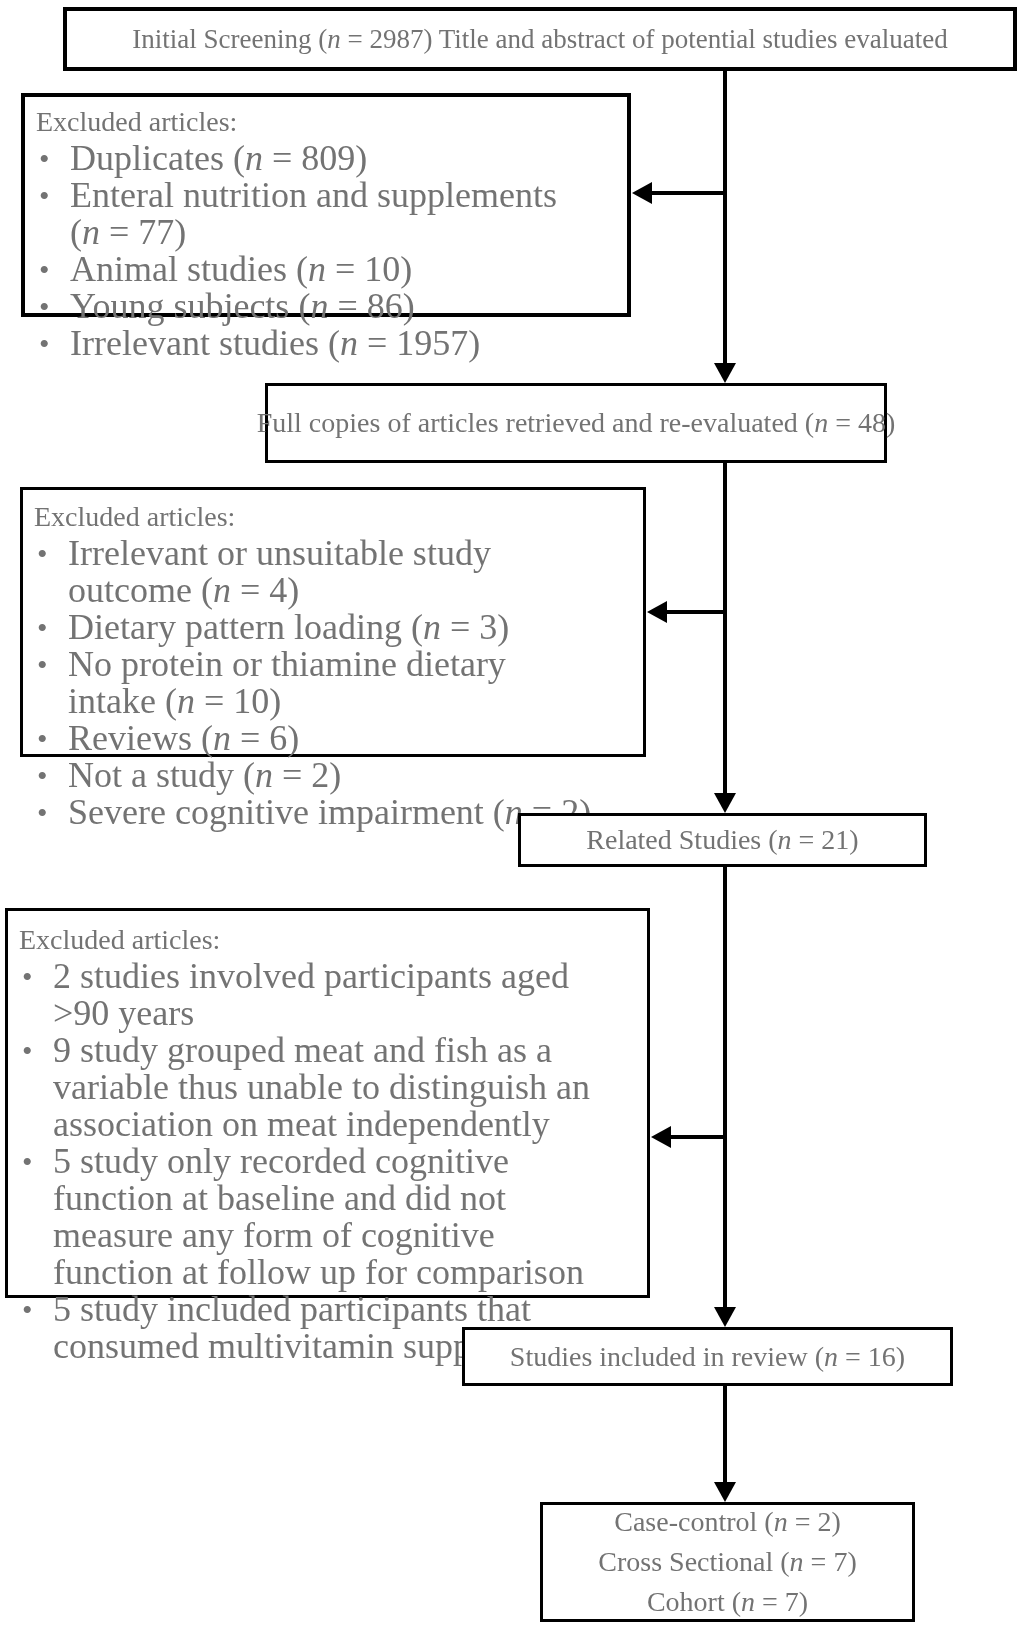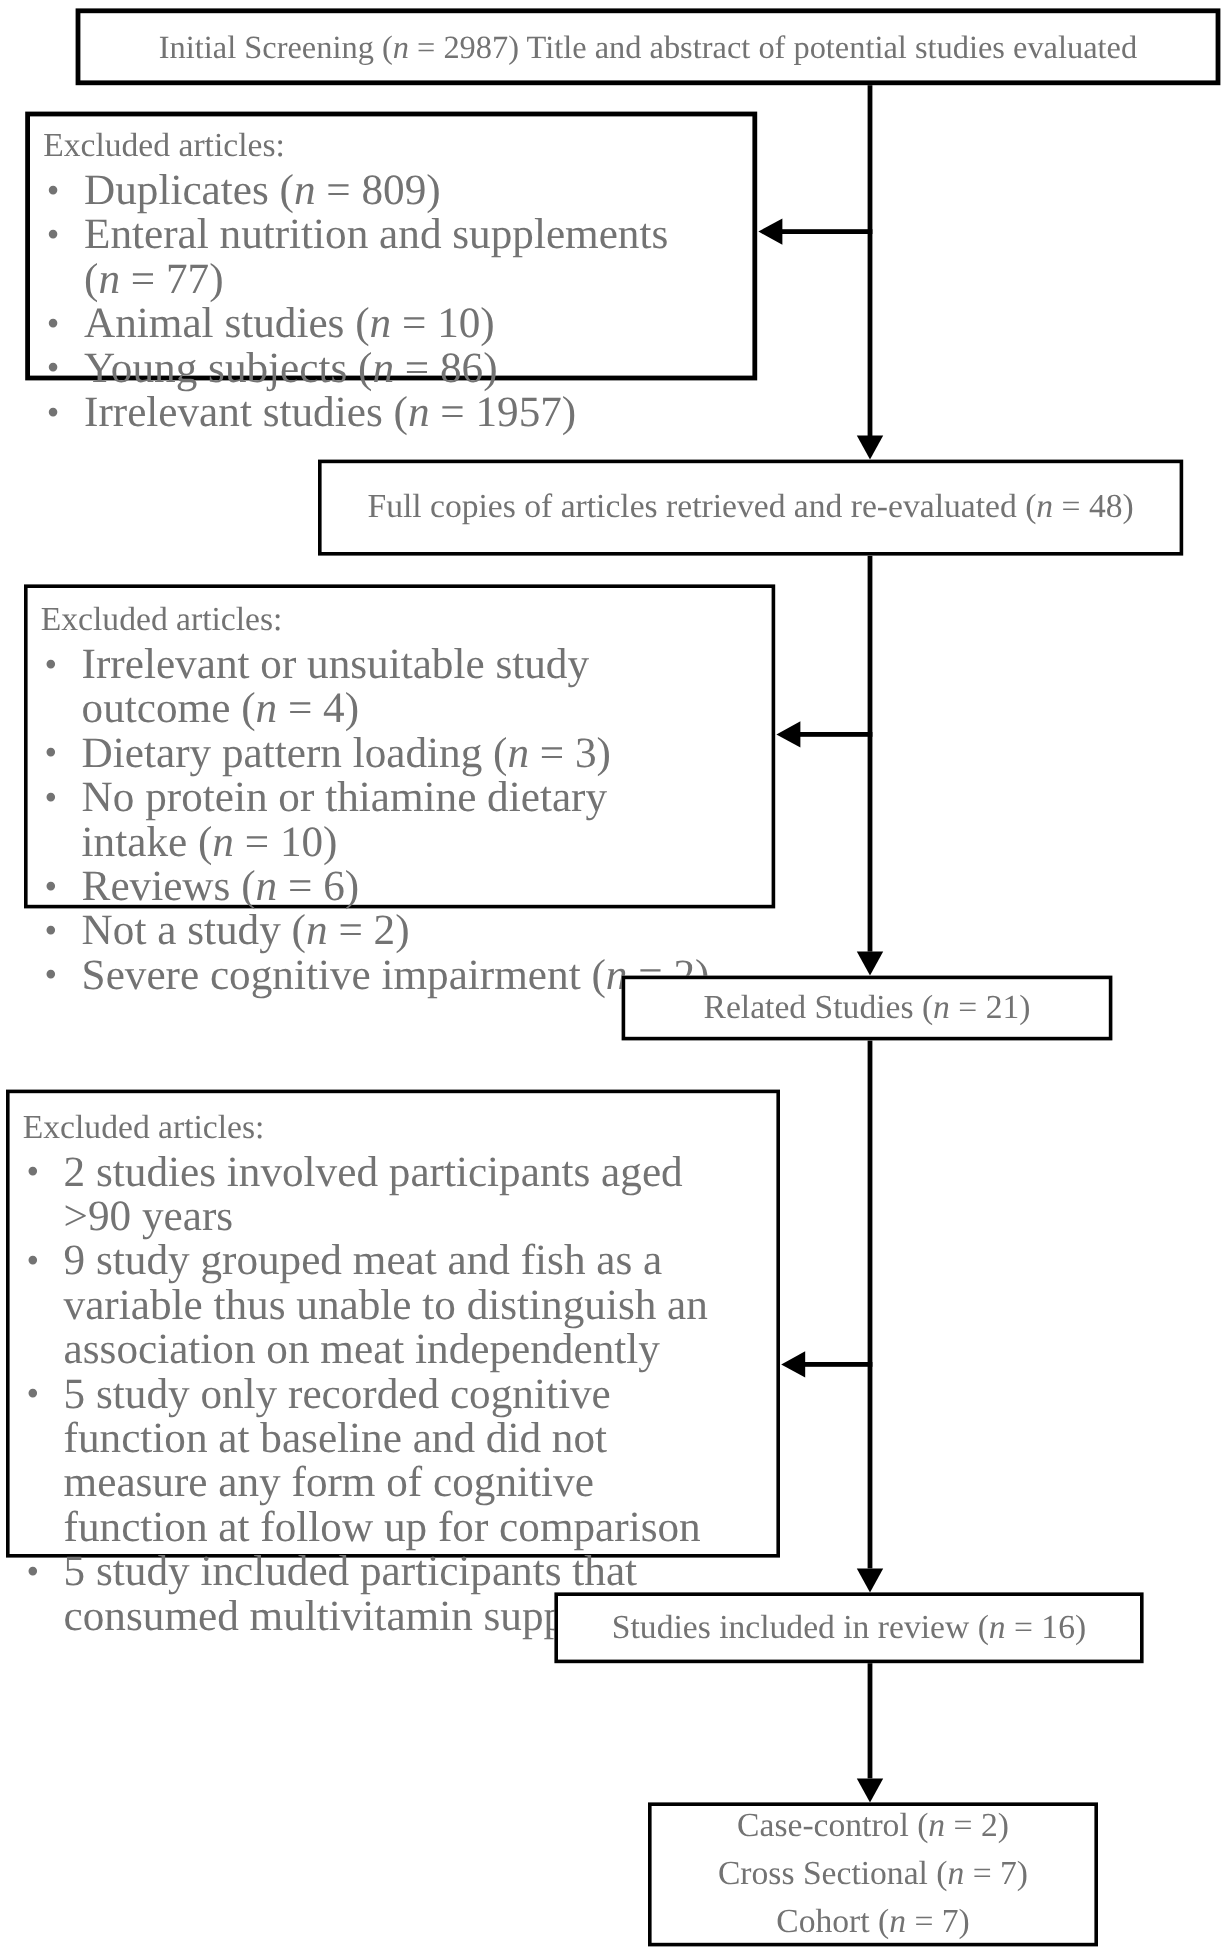--- a/index.html
+++ b/index.html
@@ -109,21 +109,21 @@
     <div class="excl-title">Excluded articles:</div>
     <ul class="excl-list">
       <li>Duplicates (<i>n</i> = 809)</li>
       <li>Enteral nutrition and supplements (<i>n</i> = 77)</li>
       <li>Animal studies (<i>n</i> = 10)</li>
       <li>Young subjects (<i>n</i> = 86)</li>
       <li>Irrelevant studies (<i>n</i> = 1957)</li>
     </ul>
   </div>
 
-  <div class="box center-box" style="left:265px; top:383px; width:721px; height:80px;text-align:center;">
+  <div class="box center-box" style="left:265px; top:383px; width:622px; height:80px;text-align:center;">
     <span>Full copies of articles retrieved and re-evaluated (<i>n</i> = 48)</span>
   </div>
 
   <div class="box" style="left:20px; top:487px; width:626px; height:270px; padding-top:8px;">
     <div class="excl-title">Excluded articles:</div>
     <ul class="excl-list">
       <li>Irrelevant or unsuitable study outcome (<i>n</i> = 4)</li>
       <li>Dietary pattern loading (<i>n</i> = 3)</li>
       <li>No protein or thiamine dietary intake (<i>n</i> = 10)</li>
       <li>Reviews (<i>n</i> = 6)</li>

